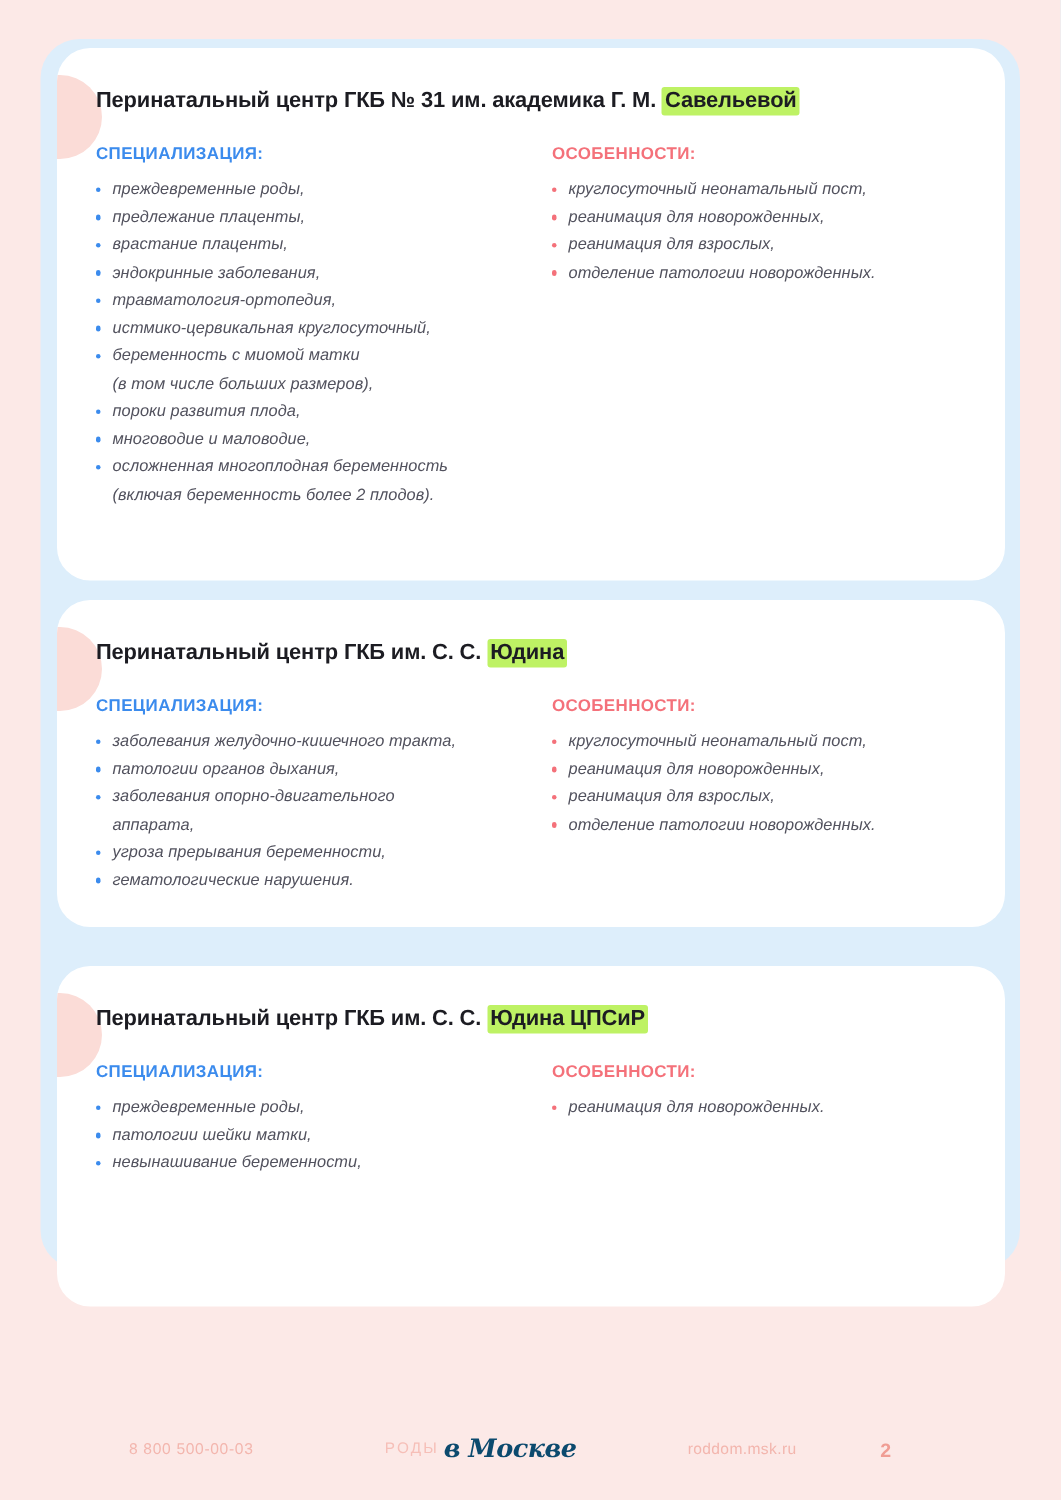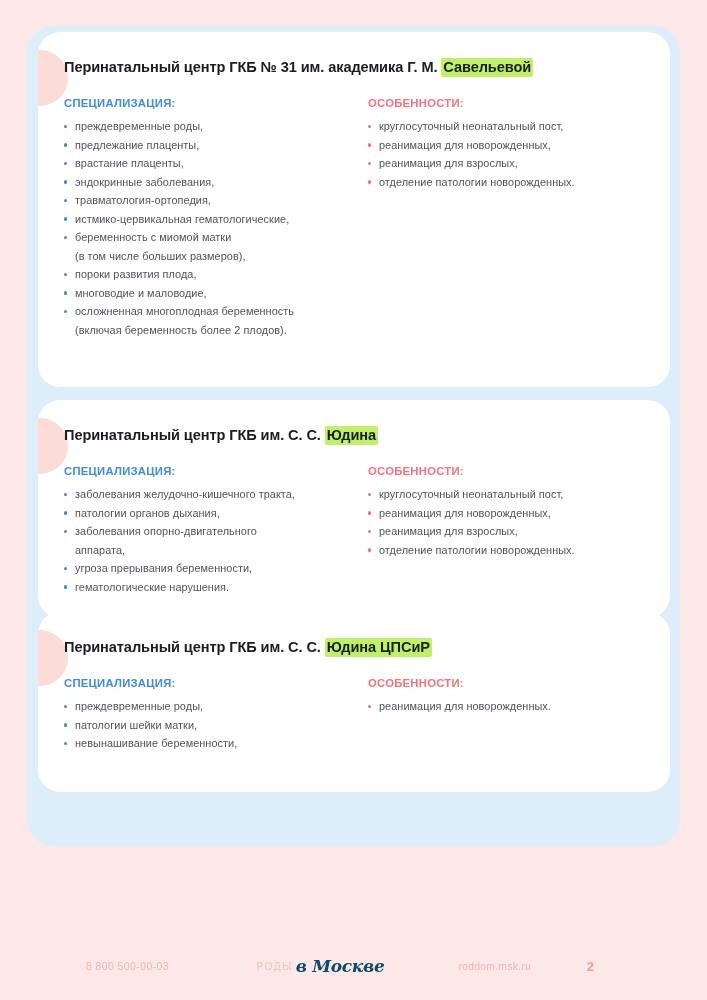--- a/index.html
+++ b/index.html
@@ -46,21 +46,21 @@
   .card {
     position: absolute;
     left: 38px;
     width: 632px;
     background: #ffffff;
     border-radius: 22px;
     overflow: hidden;
   }
   .card.c1 { top: 32px;  height: 355px; }
   .card.c2 { top: 400px; height: 218px; }
-  .card.c3 { top: 612px; height: 180px; }
+  .card.c3 { top: 644px; height: 227px; }
 
   
   .circle-deco {
     position: absolute;
     left: -26px;
     top: 18px;
     width: 56px;
     height: 56px;
     border-radius: 50%;
     background: #fbdcd7;
@@ -112,20 +112,21 @@
     margin: 0;
     padding: 0;
   }
   ul.items li {
     position: relative;
     padding-left: 11px;
     font-size: 10.9px;
     line-height: 18.5px;
     color: #52525e;
     letter-spacing: 0.05px;
+    font-style: italic;
   }
   ul.items li .dot {
     position: absolute;
     left: 0;
     top: 7.5px;
     width: 3.4px;
     height: 3.4px;
     border-radius: 50%;
   }
   .col.left  ul.items li .dot { background: #3b8bed; }
@@ -203,21 +204,21 @@
           <h2 class="card-title"><span>Перинатальный центр ГКБ № 31 им. академика Г. М. </span><span class="hl">Савельевой</span></h2>
           <div class="cols">
             <div class="col left">
               <div class="col-head">СПЕЦИАЛИЗАЦИЯ:</div>
               <ul class="items">
                 <li><span class="dot"></span><span>преждевременные роды,</span></li>
                 <li><span class="dot"></span><span>предлежание плаценты,</span></li>
                 <li><span class="dot"></span><span>врастание плаценты,</span></li>
                 <li><span class="dot"></span><span>эндокринные заболевания,</span></li>
                 <li><span class="dot"></span><span>травматология-ортопедия,</span></li>
-                <li><span class="dot"></span><span>истмико-цервикальная гематологические,</span></li>
+                <li><span class="dot"></span><span>истмико-цервикальная круглосуточный,</span></li>
                 <li><span class="dot"></span><span>беременность с миомой матки</span></li>
                 <li><span>(в том числе больших размеров),</span></li>
                 <li><span class="dot"></span><span>пороки развития плода,</span></li>
                 <li><span class="dot"></span><span>многоводие и маловодие,</span></li>
                 <li><span class="dot"></span><span>осложненная многоплодная беременность</span></li>
                 <li><span>(включая беременность более 2 плодов).</span></li>
               </ul>
             </div>
             <div class="col right">
               <div class="col-head">ОСОБЕННОСТИ:</div>

